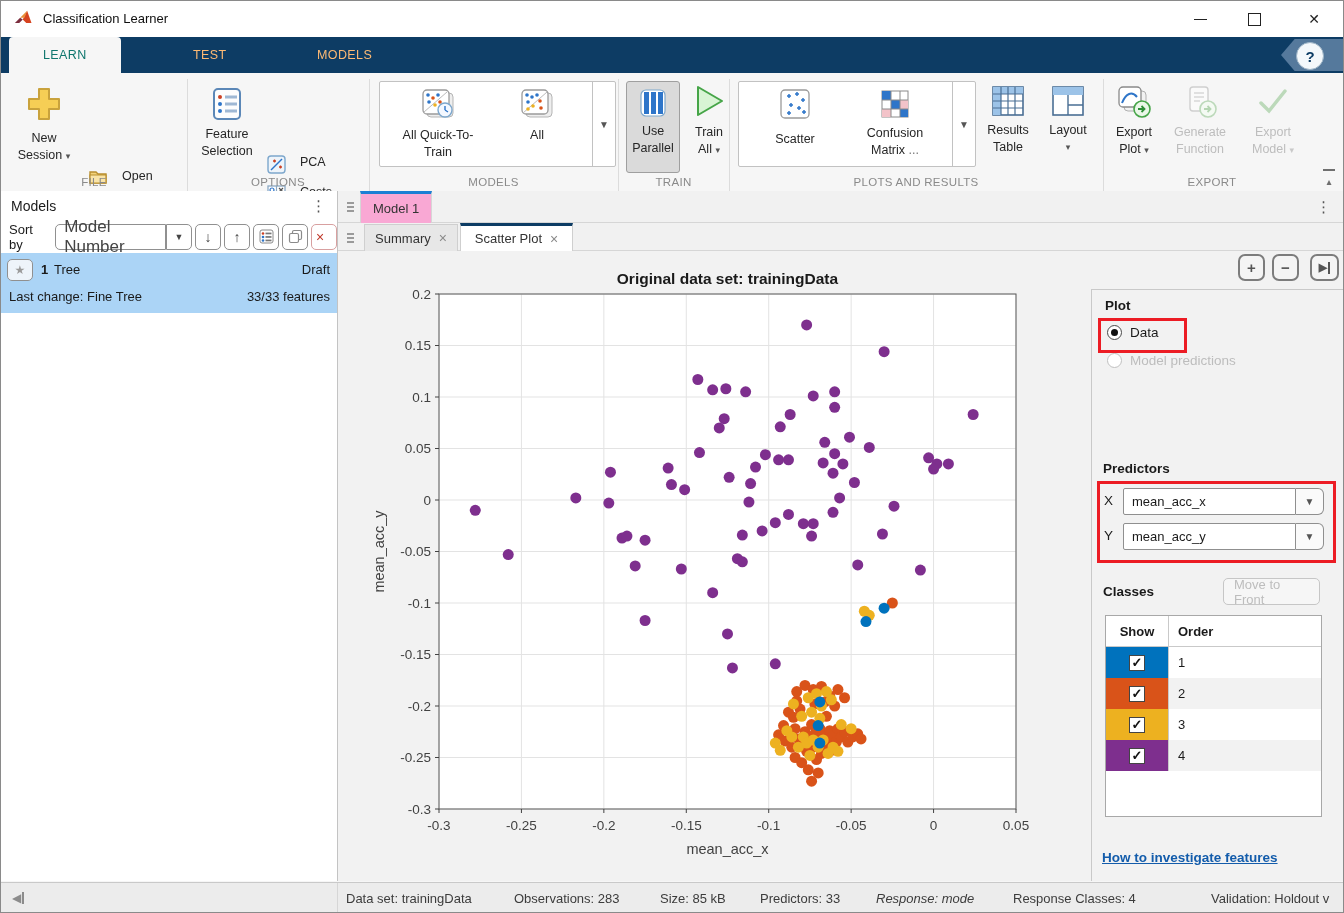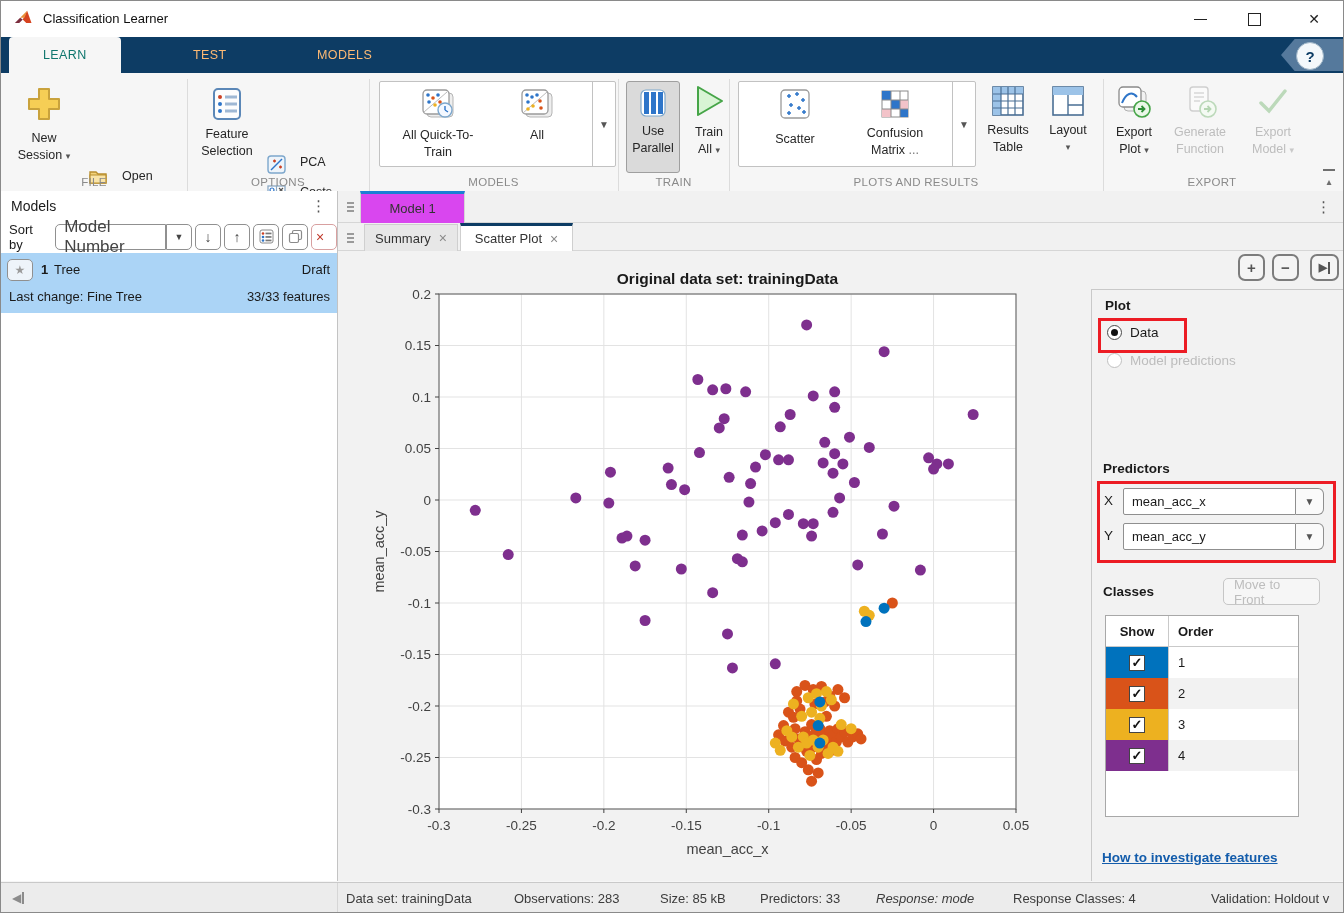--- a/index.html
+++ b/index.html
@@ -417,21 +417,21 @@
       <span class="abs" style="right:7px;top:36px;">33/33 features</span>
     </div>
   </div>
 
   <div class="abs dtabbar1">
     <span class="abs grip" style="left:9px;top:9px;">
         <i></i>
         <i></i>
         <i></i>
       </span>
-    <div class="doc-tab" style="left:22px;top:0;width:105px;height:32px;background:#d946ef;border-top:3px solid #1b7fd4;border-left:1px solid #d6d6d6;border-right:1px solid #d6d6d6;">
+    <div class="doc-tab" style="left:22px;top:0;width:72px;height:32px;background:#f9a8d4;border-top:3px solid #1b7fd4;border-left:1px solid #d6d6d6;border-right:1px solid #d6d6d6;">
       <span>Model 1</span>
     </div>
     <span class="abs kebab" style="left:978px;top:7px;">⋮</span>
   </div>
   <div class="abs dtabbar2">
     <span class="abs grip" style="left:9px;top:8px;">
         <i></i>
         <i></i>
         <i></i>
       </span>
@@ -703,21 +703,21 @@
   <div class="ddbtn" style="left:1295px;top:522px;">
       <span>▼</span>
     </div>
   <div class="abs annobox" style="left:1096px;top:480px;width:233px;height:76px;"></div>
 
   <span class="abs heading" style="left:1102px;top:583px;">Classes</span>
   <div class="mfbtn" style="left:1222px;top:577px;width:97px;">
       <span>Move to Front</span>
     </div>
 
-  <div class="ctable" style="left:1104px;top:614px;width:194px;height:202px;">
+  <div class="ctable" style="left:1104px;top:614px;width:217px;height:202px;">
     <div class="crow" style="border-bottom:1px solid #c9c9c9;font-weight:bold;">
       <span class="cshow">Show</span>
       <span class="corder">Order</span>
     </div>
     <div class="crow">
       <span class="cshow" style="background: rgb(0, 114, 189);">
           <span class="chk">
             <span>✓</span>
           </span>
         </span>

